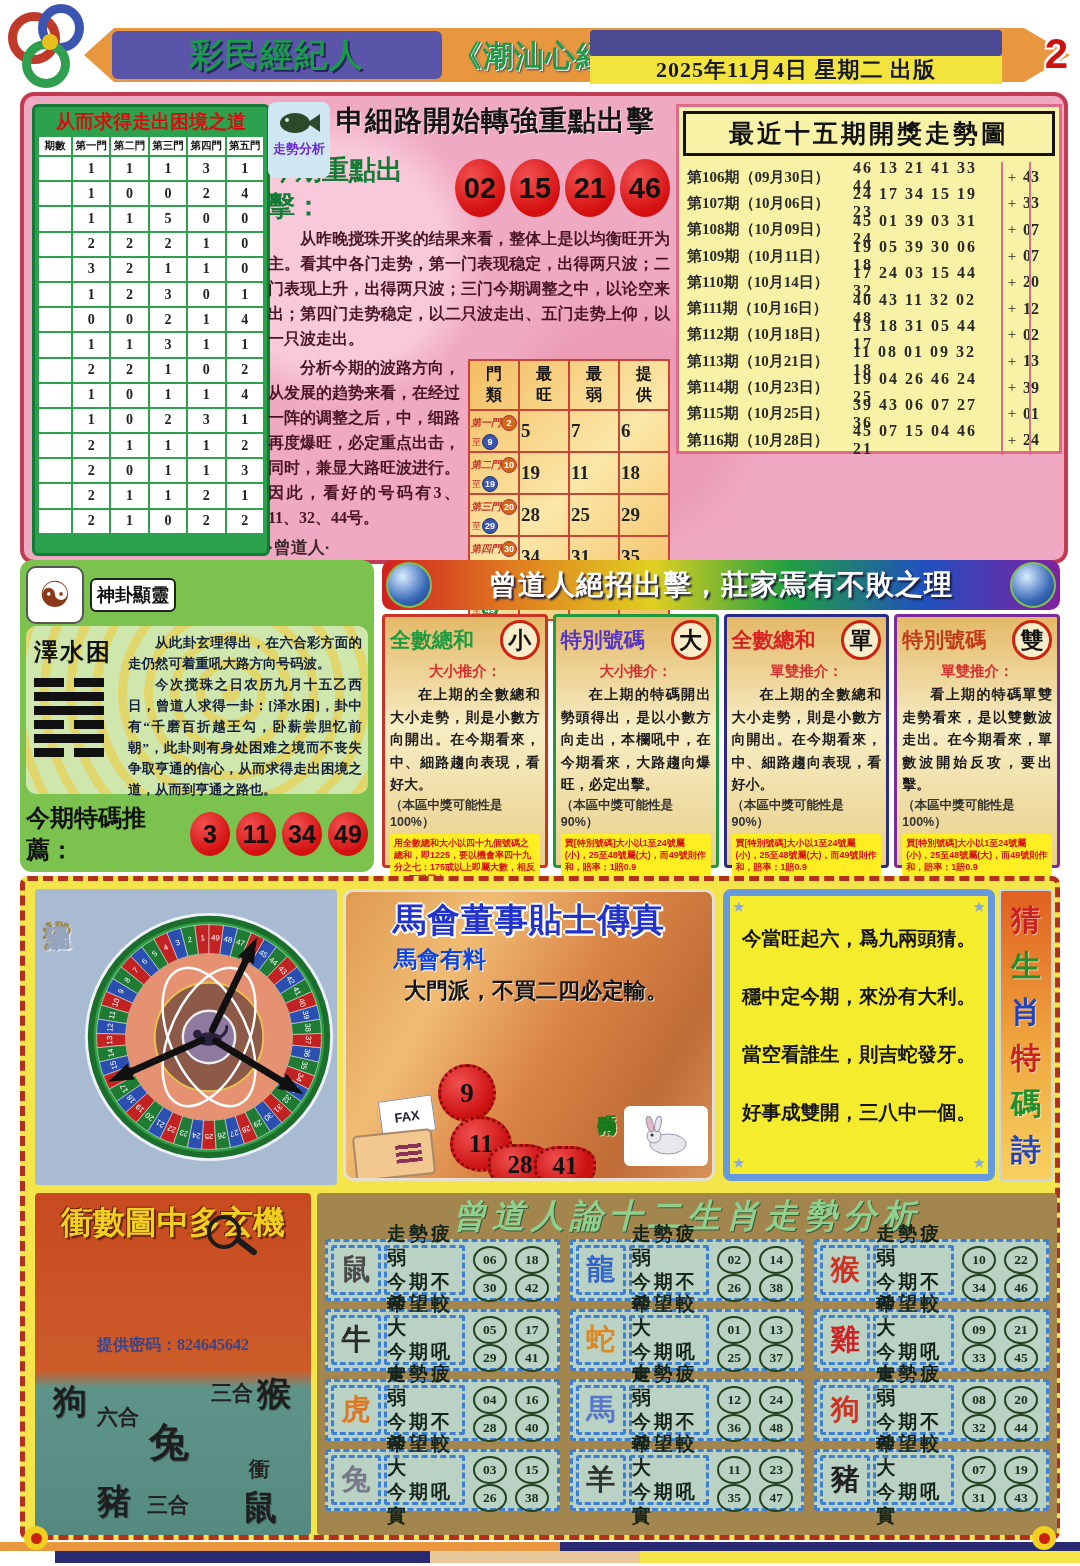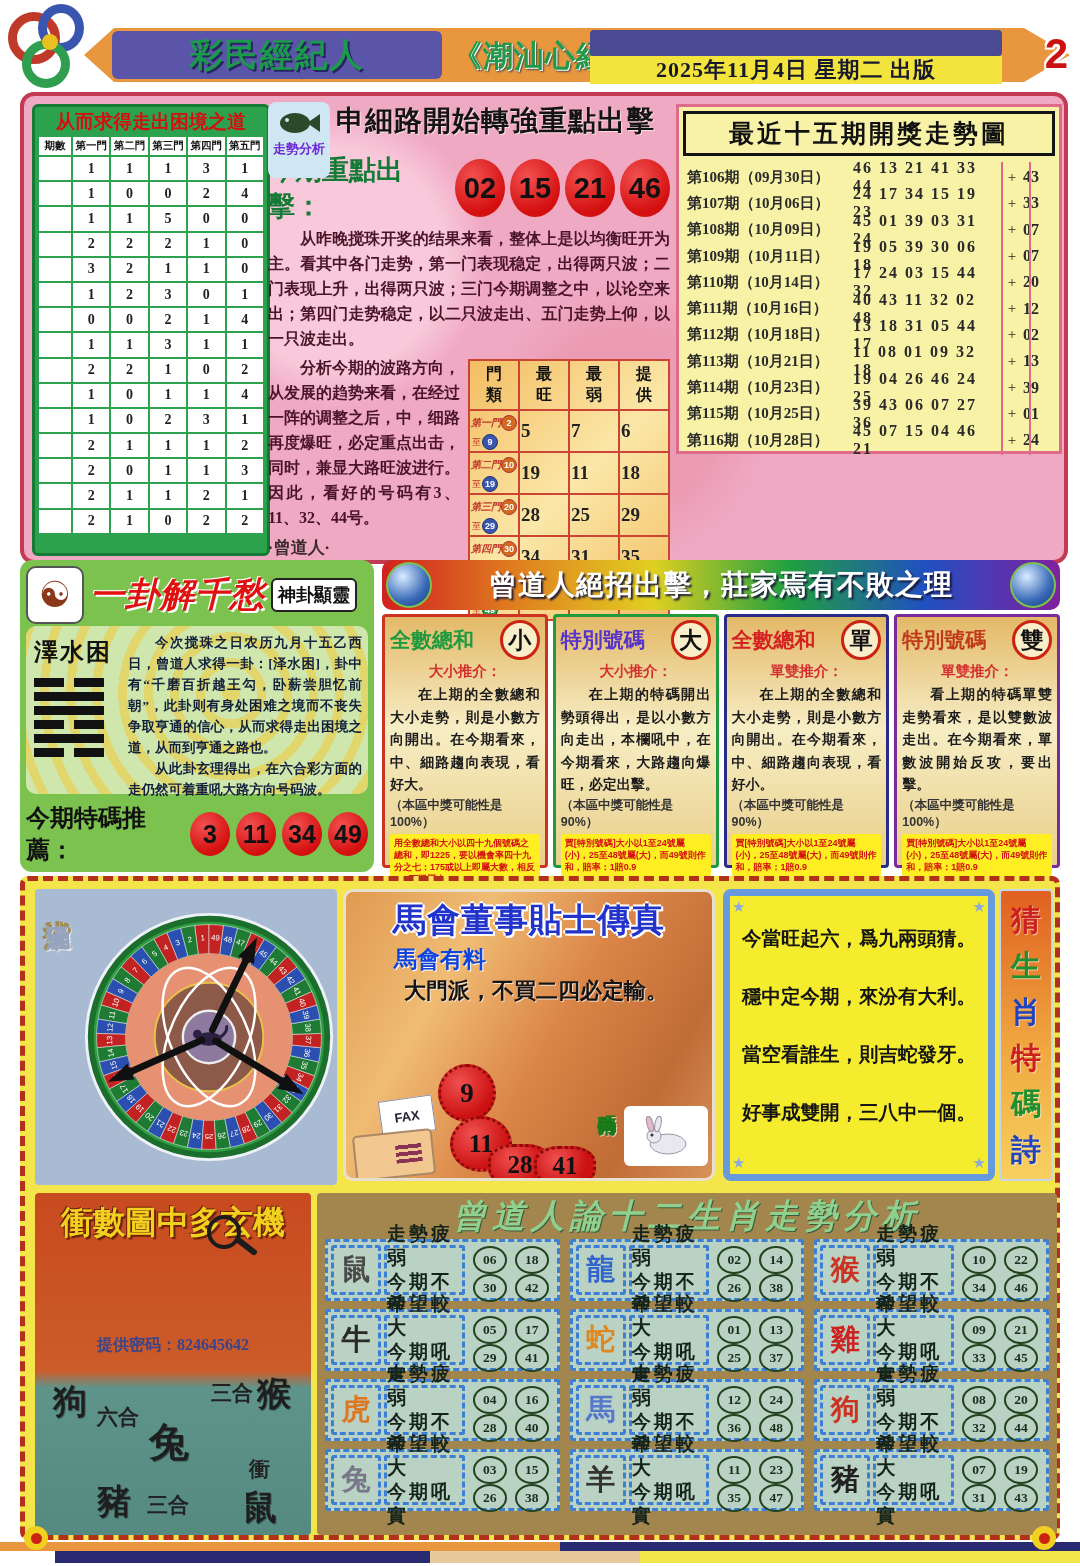--- a/index.html
+++ b/index.html
@@ -527,21 +527,20 @@
             <span class="dplus">+</span>
             <span class="dextra">24</span>
           </div>
         </div>
     </div>
   </div>
 
   <div class="hex-box">
     <div class="hex-head">
       <div class="bagua">☯</div>
-      <div class="hex-title">一卦解千愁</div>
       <div class="hex-stamp">神卦顯靈</div>
     </div>
     <div class="hex-body">
       <div class="hex-left">
         <div class="hex-name">澤水困</div>
         <div>
             <div class="hline broken">
               <span class="hseg"></span>
               <span class="hseg"></span>
             </div>
@@ -552,22 +551,22 @@
               <span class="hseg"></span>
             </div>
             <div class="hline solid"></div>
             <div class="hline broken">
               <span class="hseg"></span>
               <span class="hseg"></span>
             </div>
           </div>
       </div>
       <div class="hex-text">
+        <p>从此卦玄理得出，在六合彩方面的走仍然可着重吼大路方向号码波。</p>
         <p>今次搅珠之日农历九月十五乙西日，曾道人求得一卦：[泽水困]，卦中有“千磨百折越王勾，卧薪尝胆忆前朝”，此卦则有身处困难之境而不丧失争取亨通的信心，从而求得走出困境之道，从而到亨通之路也。</p>
-        <p>从此卦玄理得出，在六合彩方面的走仍然可着重吼大路方向号码波。</p>
       </div>
     </div>
     <div class="rec-line">
       <span class="rec-label">今期特碼推薦：</span>
       <span style="display:flex;gap:6px;">
           <span class="ball small">3</span>
           <span class="ball small">11</span>
           <span class="ball small">34</span>
           <span class="ball small">49</span>
         </span>

